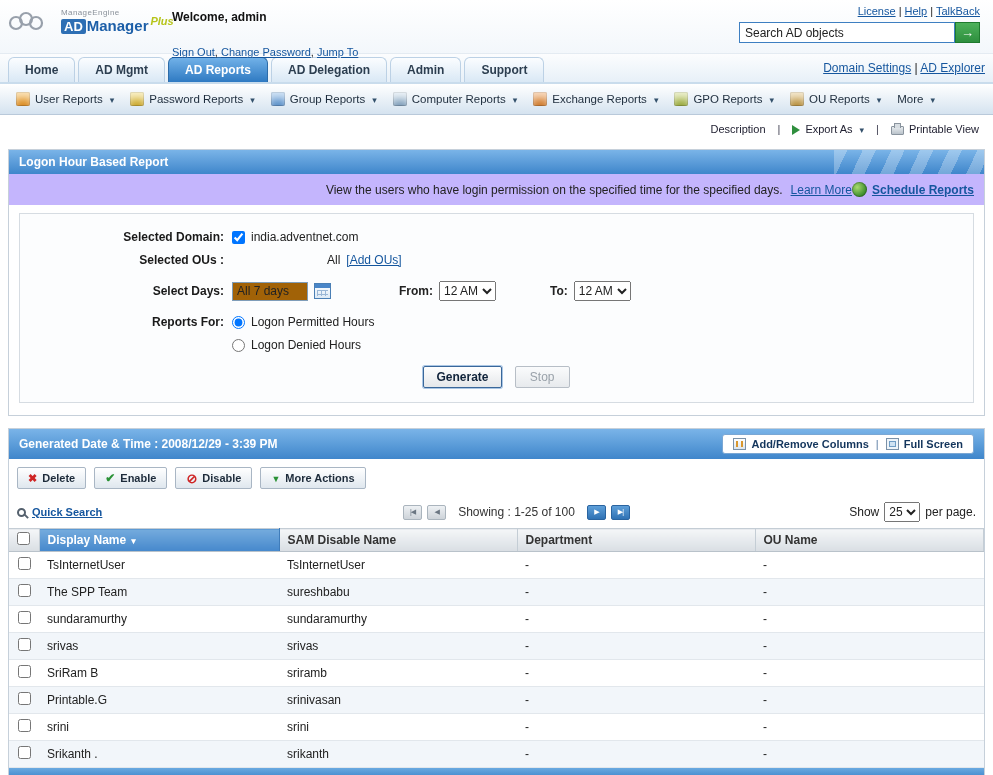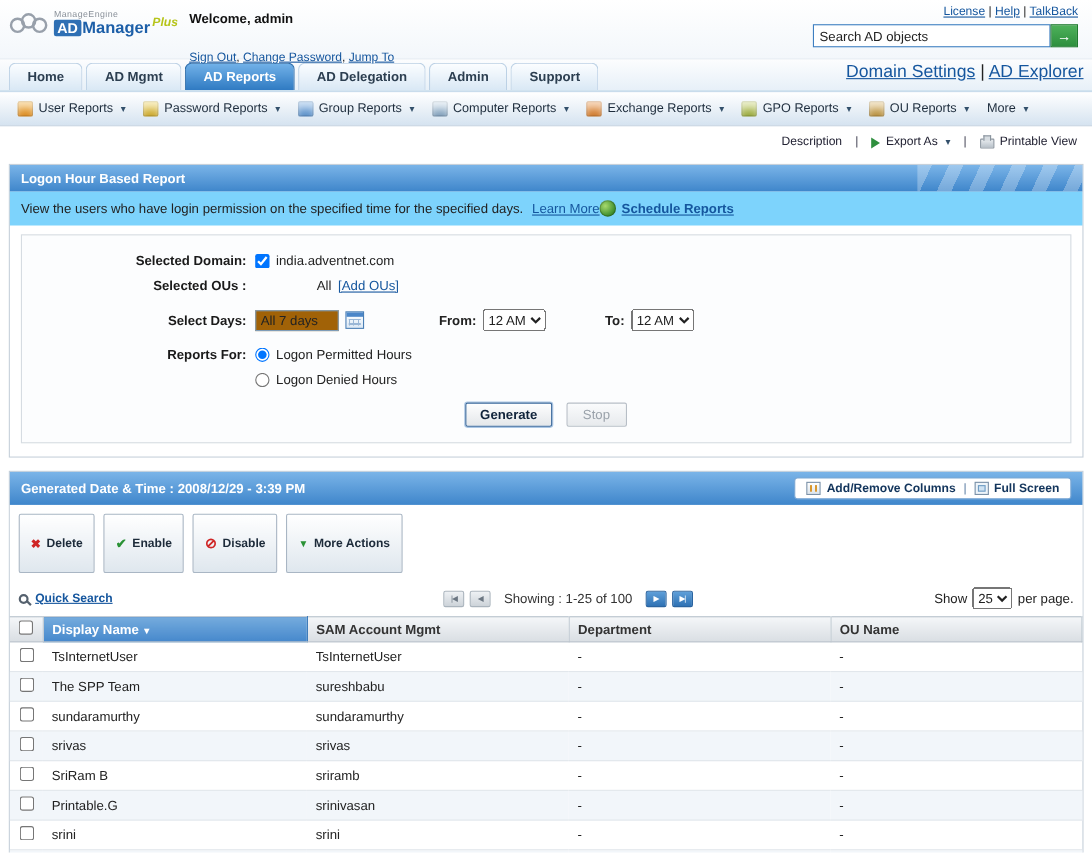--- a/index.html
+++ b/index.html
@@ -3,41 +3,41 @@
 <meta charset="utf-8">
 <style>
 *{box-sizing:border-box;margin:0;padding:0}
 html,body{width:993px;height:775px}
 body{font-family:"Liberation Sans",sans-serif;font-size:12px;color:#222;background:#fff;overflow:hidden}
 .link{color:#15569e;text-decoration:underline;cursor:pointer}
 .b{font-weight:bold}
 
 
 .topbar{position:relative;height:54px;background:linear-gradient(#ffffff,#f3f7fb);border-bottom:1px solid #e4ebf2}
-.logo{position:absolute;left:8px;top:8px;display:flex;align-items:flex-end;gap:5px}
+.logo{position:absolute;left:8px;top:8px;display:flex;align-items:flex-end;gap:17px}
 .brand-top{font-size:8px;color:#8a919a;display:block;letter-spacing:.4px}
 .brand-line{display:flex;align-items:baseline}
 .ad-chip{background:#2e6fb4;color:#fff;font-weight:bold;font-size:13px;padding:0 3px;border-radius:2px;margin-right:1px}
 .brand-main{font-size:15px;font-weight:bold;color:#1d5fa8}
 .plus{color:#b6c41a;font-style:italic;font-weight:bold;font-size:11px;margin-left:2px;position:relative;top:-6px}
 .welcome-block{position:absolute;left:172px;top:10px}
 .welcome-line{font-weight:bold;color:#111}
 .session-links{font-size:11px;margin-top:22px}
 .top-right{position:absolute;right:13px;top:5px;text-align:right}
 .top-links{font-size:11px;margin-bottom:5px}
 .search-row{display:flex;align-items:center;justify-content:flex-end}
 .search-input{width:216px;height:21px;border:1px solid #3e7fc1;padding:1px 5px;font-size:12px;font-family:inherit;color:#222}
 .search-go{width:25px;height:21px;border:1px solid #1f7a2e;background:linear-gradient(#4db15a,#2e8f3e);cursor:pointer;display:flex;align-items:center;justify-content:center}
 .arrow-r::before{content:"→";color:#fff;font-weight:bold;font-size:13px;line-height:1}
 
 
 .tabbar{display:flex;align-items:flex-end;height:30px;padding:0 8px;background:linear-gradient(#fcfdfe,#e7f0f8);border-bottom:2px solid #c9dcec}
 .tab{padding:5px 16px;margin-right:3px;border:1px solid #bcd1e5;border-bottom:none;border-radius:6px 6px 0 0;background:linear-gradient(#fbfdff,#d9e8f5);font-weight:bold;font-size:12px;color:#2c3e50;cursor:pointer;white-space:nowrap}
 .tab.active{background:linear-gradient(#71b1e8,#2f7ac2);border-color:#2d6ca9;color:#fff}
-.nav-right{margin-left:auto;font-size:16px;padding-bottom:7px}
+.nav-right{margin-left:auto;font-size:12px;padding-bottom:7px}
 .sep{margin:0 3px;color:#445}
 
 
 .reports-menu{display:flex;align-items:center;height:31px;padding:12px 8px;background:linear-gradient(#ffffff,#d5e3f0);border-bottom:1px solid #b9c9da;font-size:11.5px}
 .menu-item{display:flex;align-items:center;gap:5px;padding:0 8px;height:100%;cursor:pointer;color:#1d2c3c;white-space:nowrap}
 .mico{width:14px;height:14px;border-radius:2px;display:inline-block;box-shadow:inset 0 6px 6px rgba(255,255,255,.5),inset 0 0 0 1px rgba(0,0,0,.18)}
 .user-reports-icon{background:linear-gradient(#f5c36b,#d98a23)}
 .password-reports-icon{background:linear-gradient(#f3e08a,#c8a52c)}
 .group-reports-icon{background:linear-gradient(#9ec4ea,#5b8fc7)}
 .computer-reports-icon{background:linear-gradient(#d9e6f0,#7d9cb8)}
@@ -50,31 +50,31 @@
 .page-toolbar{display:flex;align-items:center;justify-content:flex-end;gap:9px;height:28px;padding:0 14px;background:#fff;font-size:11px;color:#223}
 .tool-item{display:flex;align-items:flex-end;gap:5px;cursor:pointer;color:#223}
 .export-icon{width:0;height:0;border-left:8px solid #2f8f3e;border-top:5px solid transparent;border-bottom:5px solid transparent;display:inline-block}
 .printer-icon{width:13px;height:9px;background:linear-gradient(#e8ecef,#b9c2ca);border:1px solid #8a949e;border-radius:1px;position:relative;display:inline-block;margin-top:3px}
 .printer-icon::before{content:"";position:absolute;top:-4px;left:2px;right:2px;height:4px;background:#d7dde2;border:1px solid #8a949e;border-bottom:none}
 
 
 .panel{margin:6px 8px 0;border:1px solid #c6d0da;background:#fff}
 .panel-hd{height:24px;display:flex;align-items:center;padding:0 10px;background:linear-gradient(#7ab4e8,#3f86cb);color:#fff;font-weight:bold;font-size:12px;position:relative;overflow:hidden}
 .panel-hd.striped::after{content:"";position:absolute;right:0;top:0;bottom:0;width:150px;background:repeating-linear-gradient(115deg,rgba(255,255,255,.28) 0 12px,rgba(255,255,255,0) 12px 26px)}
-.desc-row{display:flex;align-items:center;justify-content:flex-start;padding:8px 10px;background:#7dd3fc;font-size:12px}
+.desc-row{display:flex;align-items:center;justify-content:flex-end;padding:8px 10px;background:#c4b5fd;font-size:12px}
 .desc-left{display:flex;align-items:center;gap:8px}
 .desc-right{display:flex;align-items:center;gap:5px;cursor:pointer}
 .sched-icon{width:15px;height:15px;border-radius:50%;background:radial-gradient(circle at 35% 35%,#a8da6e,#3f8f2e 65%,#2a6b20);display:inline-block;box-shadow:inset 0 0 0 1px rgba(0,0,0,.2)}
 
 
 .form-box{margin:8px 10px 12px;border:1px solid #d6dce2;background:#fcfdfe;padding:16px 0 14px}
 .form-row{display:flex;align-items:center;margin-bottom:9px}
 .lbl{width:212px;text-align:right;font-weight:bold;padding-right:8px;flex:none;color:#1a1a1a}
 .fval{display:flex;align-items:center;gap:6px}
-.ous-all{margin-left:56px}
+.ous-all{margin-left:95px}
 .days-input{width:76px;height:19px;border:1px solid #7f9db9;padding:1px 4px;font-family:inherit;font-size:12px;background:#a16207;color:#222}
 .calendar-icon{width:17px;height:16px;border:1px solid #4a7fb5;background:linear-gradient(#fff,#dce9f5);position:relative;display:inline-block;cursor:pointer}
 .calendar-icon::before{content:"";position:absolute;top:0;left:0;right:0;height:4px;background:#4a86c8}
 .calendar-icon::after{content:"";position:absolute;left:2px;right:2px;top:6px;bottom:2px;background:repeating-linear-gradient(to right,#9ab7d6 0 1px,transparent 1px 4px),repeating-linear-gradient(to bottom,#9ab7d6 0 1px,transparent 1px 4px)}
 .from-lbl{margin-left:62px;font-weight:bold}
 .to-lbl{margin-left:48px;font-weight:bold}
 select{font-family:inherit;font-size:12px;height:20px;color:#222}
 .radio-opt{display:flex;align-items:center;gap:6px;cursor:pointer}
 .btn-row{text-align:center;margin-top:14px}
 .generate{padding:3px 12px;font-weight:bold;font-family:inherit;font-size:12px;color:#10233a;background:linear-gradient(#fefefe,#e4e7ea);border:1px solid #39679a;border-radius:2px;box-shadow:0 0 0 1px #aac6e4;cursor:pointer;margin-right:10px}
@@ -85,21 +85,21 @@
 .panel-hd.p2{height:30px}
 .hd-tools{margin-left:auto;background:#fff;border:1px solid #7aa7d4;border-radius:3px;padding:3px 10px;display:flex;align-items:center;gap:7px;color:#13355c;font-weight:bold;font-size:11px}
 .hd-tools .tool{display:flex;align-items:center;gap:5px;cursor:pointer}
 .hsep{color:#5a7da3;font-weight:normal}
 .cols-icon{width:13px;height:12px;border:1px solid #7a91a8;background:linear-gradient(#fff,#dbe4ec);position:relative;display:inline-block}
 .cols-icon::before{content:"";position:absolute;left:2px;right:2px;top:2px;bottom:2px;background:repeating-linear-gradient(to right,#d9972e 0 2px,transparent 2px 5px)}
 .fs-icon{width:13px;height:12px;border:1px solid #7a91a8;background:#eef4f9;position:relative;display:inline-block}
 .fs-icon::before{content:"";position:absolute;left:2px;right:2px;top:2px;bottom:2px;border:1px solid #6f9cc4;background:#cfe2f2}
 
 .actions-row{display:flex;gap:8px;padding:8px;background:#fff}
-.act-btn{display:flex;align-items:center;gap:5px;padding:19px 10px;border:1px solid #a9b6c4;border-radius:2px;background:linear-gradient(#ffffff,#dfe7ee);font-weight:bold;font-size:11px;color:#1d2b3a;cursor:pointer}
+.act-btn{display:flex;align-items:center;gap:5px;padding:3px 10px;border:1px solid #a9b6c4;border-radius:2px;background:linear-gradient(#ffffff,#dfe7ee);font-weight:bold;font-size:11px;color:#1d2b3a;cursor:pointer}
 .delete-icon::before{content:"✖";color:#cf2525;font-size:11px}
 .enable-icon::before{content:"✔";color:#2a9235;font-size:12px}
 .disable-icon::before{content:"⊘";color:#cf2525;font-size:13px;font-weight:bold;line-height:1}
 .more-actions-icon::before{content:"▼";color:#2a9235;font-size:9px}
 
 .qs-row{display:flex;align-items:center;padding:5px 8px 6px;background:#fff}
 .qs-left{display:flex;align-items:center;gap:6px;cursor:pointer;width:240px}
 .magnifier{width:9px;height:9px;border:2px solid #55616e;border-radius:50%;position:relative;display:inline-block}
 .magnifier::after{content:"";position:absolute;width:6px;height:2px;background:#55616e;transform:rotate(45deg);right:-5px;bottom:-2px}
 .qs-label{font-size:11px;font-weight:bold}
@@ -357,21 +357,21 @@
         <select><option>25</option></select>
         <span>per page.</span>
       </div>
     </div>
 
     <table class="results">
       <thead>
         <tr>
           <th class="chk"><input type="checkbox" style=""></th>
         <th class="dn"><span>Display Name</span><span class="sort-ic"></span></th>
-            <th><span>SAM Account Mgmt</span></th>
+            <th><span>SAM Disable Name</span></th>
             <th><span>Department</span></th>
             <th><span>OU Name</span></th>
           </tr>
       </thead>
       <tbody>
           <tr>
             <td class="chk"><input type="checkbox" style=""></td>
             <td>TsInternetUser</td>
             <td>TsInternetUser</td>
             <td>-</td>

